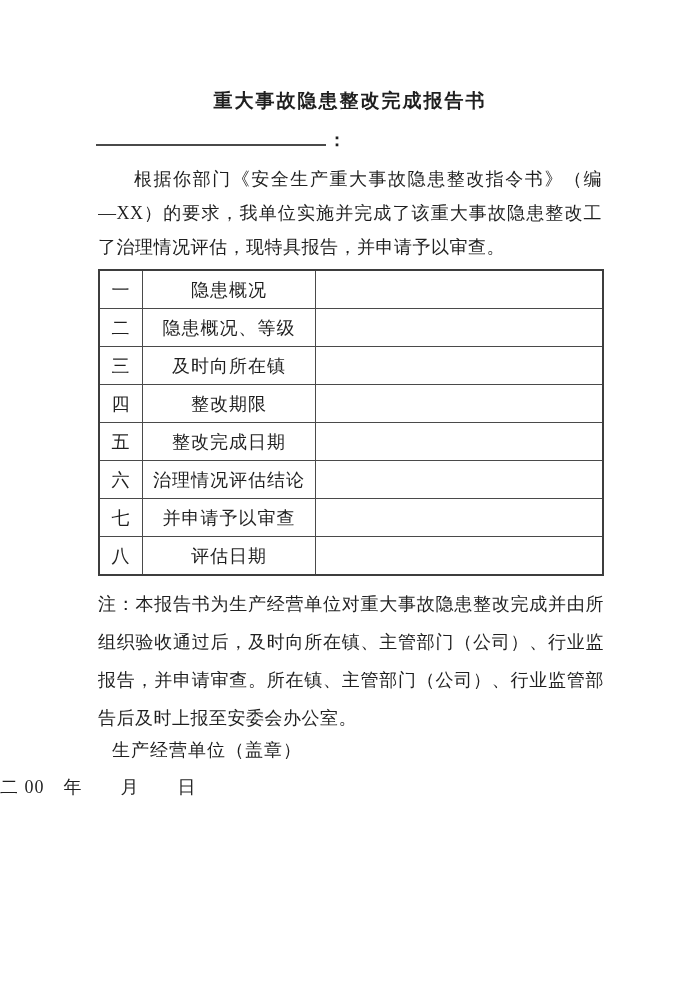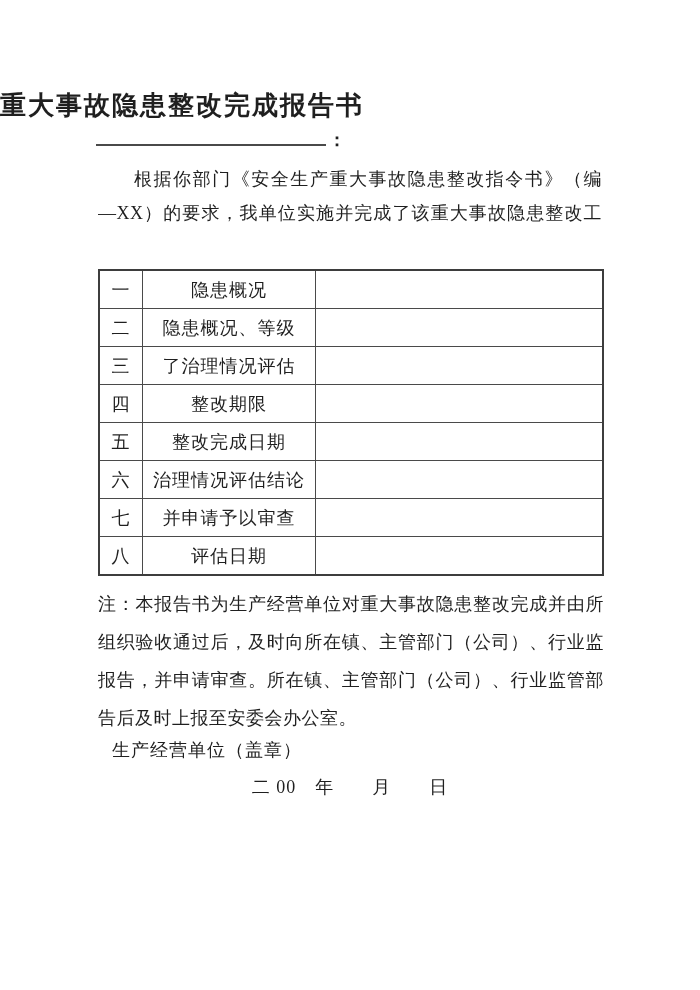--- a/index.html
+++ b/index.html
@@ -14,22 +14,22 @@
     background: #ffffff;
     font-family: "Liberation Serif", "DejaVu Serif", serif;
     color: #1f1f1f;
     overflow: hidden;
   }
   .doc-title {
     position: absolute;
     top: 88px;
     left: 0;
     width: 100%;
-    text-align: left;
-    font-size: 26px;
+    text-align: center;
+    font-size: 19px;
     font-weight: 700;
     letter-spacing: 2px;
   }
   .salutation {
     position: absolute;
     top: 128px;
     left: 96px;
     font-size: 18px;
     white-space: nowrap;
   }
@@ -108,56 +108,56 @@
     left: 112px;
     font-size: 18px;
     letter-spacing: 1px;
     text-align: right;
   }
   .date-line {
     position: absolute;
     top: 775px;
     left: 0;
     width: 100%;
-    text-align: center;
     font-size: 18px;
     letter-spacing: 1px;
   }
 </style>
 </head>
 <body>
 
 <div class="page">
 
   <div class="doc-title">重大事故隐患整改完成报告书</div>
 
   <div class="salutation">
     <span class="blank-line"></span><span class="colon">：</span>
   </div>
 
   <div class="intro">
     <div class="line jline indent2">根据你部门《安全生产重大事故隐患整改指令书》（编号：200X</div>
     <div class="line jline">—XX）的要求，我单位实施并完成了该重大事故隐患整改工作，组织</div>
+    <div class="line">了治理情况评估，现特具报告，并申请予以审查。</div>
   </div>
 
   <table class="report-table">
     <tbody>
       <tr>
         <td class="col-num">一</td>
         <td class="col-label">隐患概况</td>
         <td class="col-value"></td>
       </tr>
       <tr>
         <td class="col-num">二</td>
         <td class="col-label">隐患概况、等级</td>
         <td class="col-value"></td>
       </tr>
       <tr>
         <td class="col-num">三</td>
-        <td class="col-label">了治理情况评估</td>
+        <td class="col-label">及时向所在镇</td>
         <td class="col-value"></td>
       </tr>
       <tr>
         <td class="col-num">四</td>
         <td class="col-label">整改期限</td>
         <td class="col-value"></td>
       </tr>
       <tr>
         <td class="col-num">五</td>
         <td class="col-label">整改完成日期</td>

